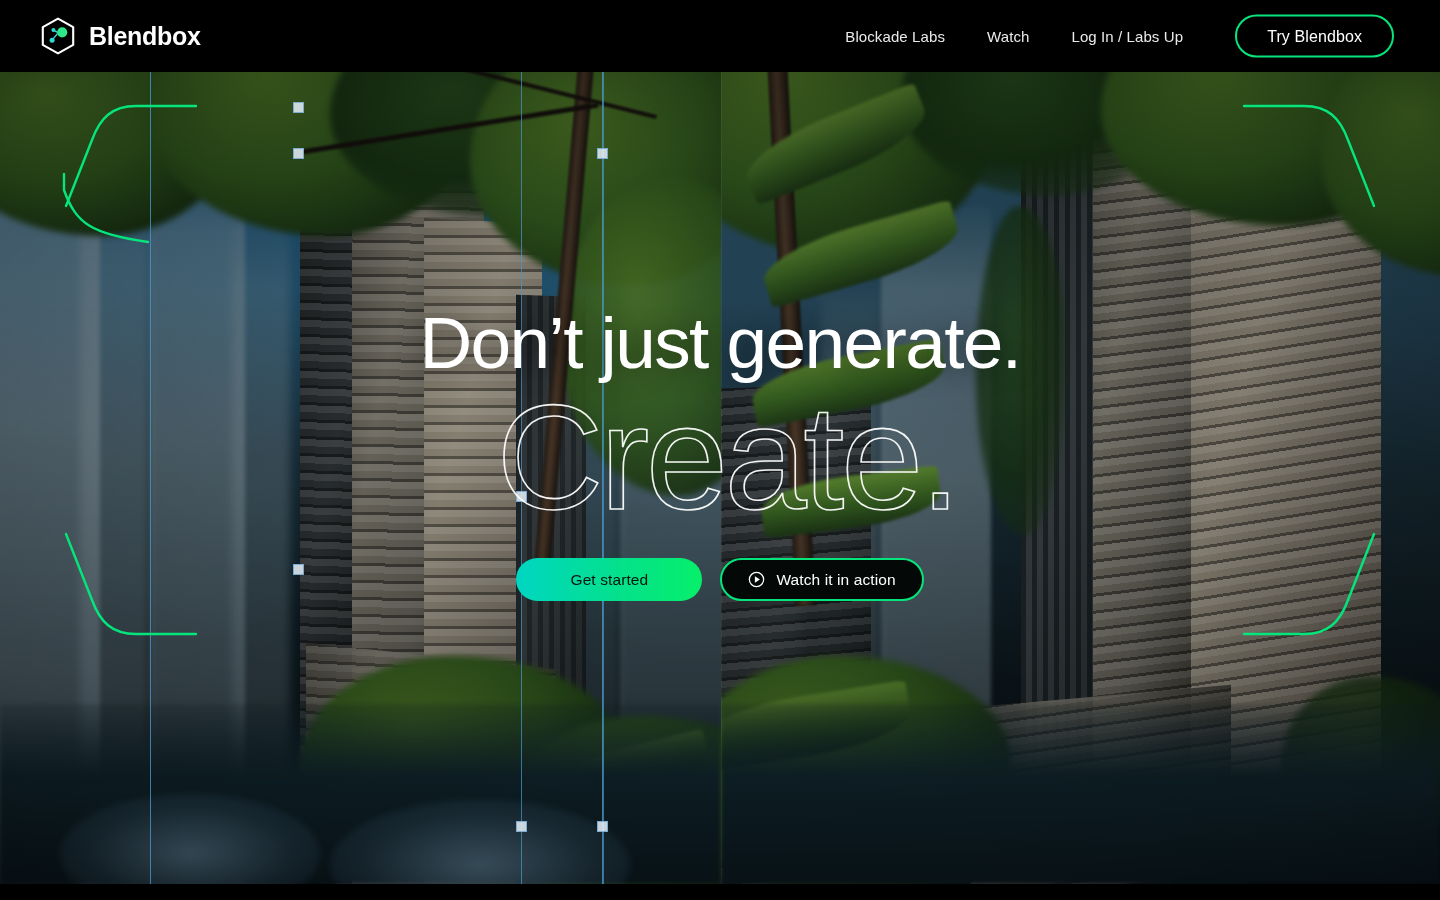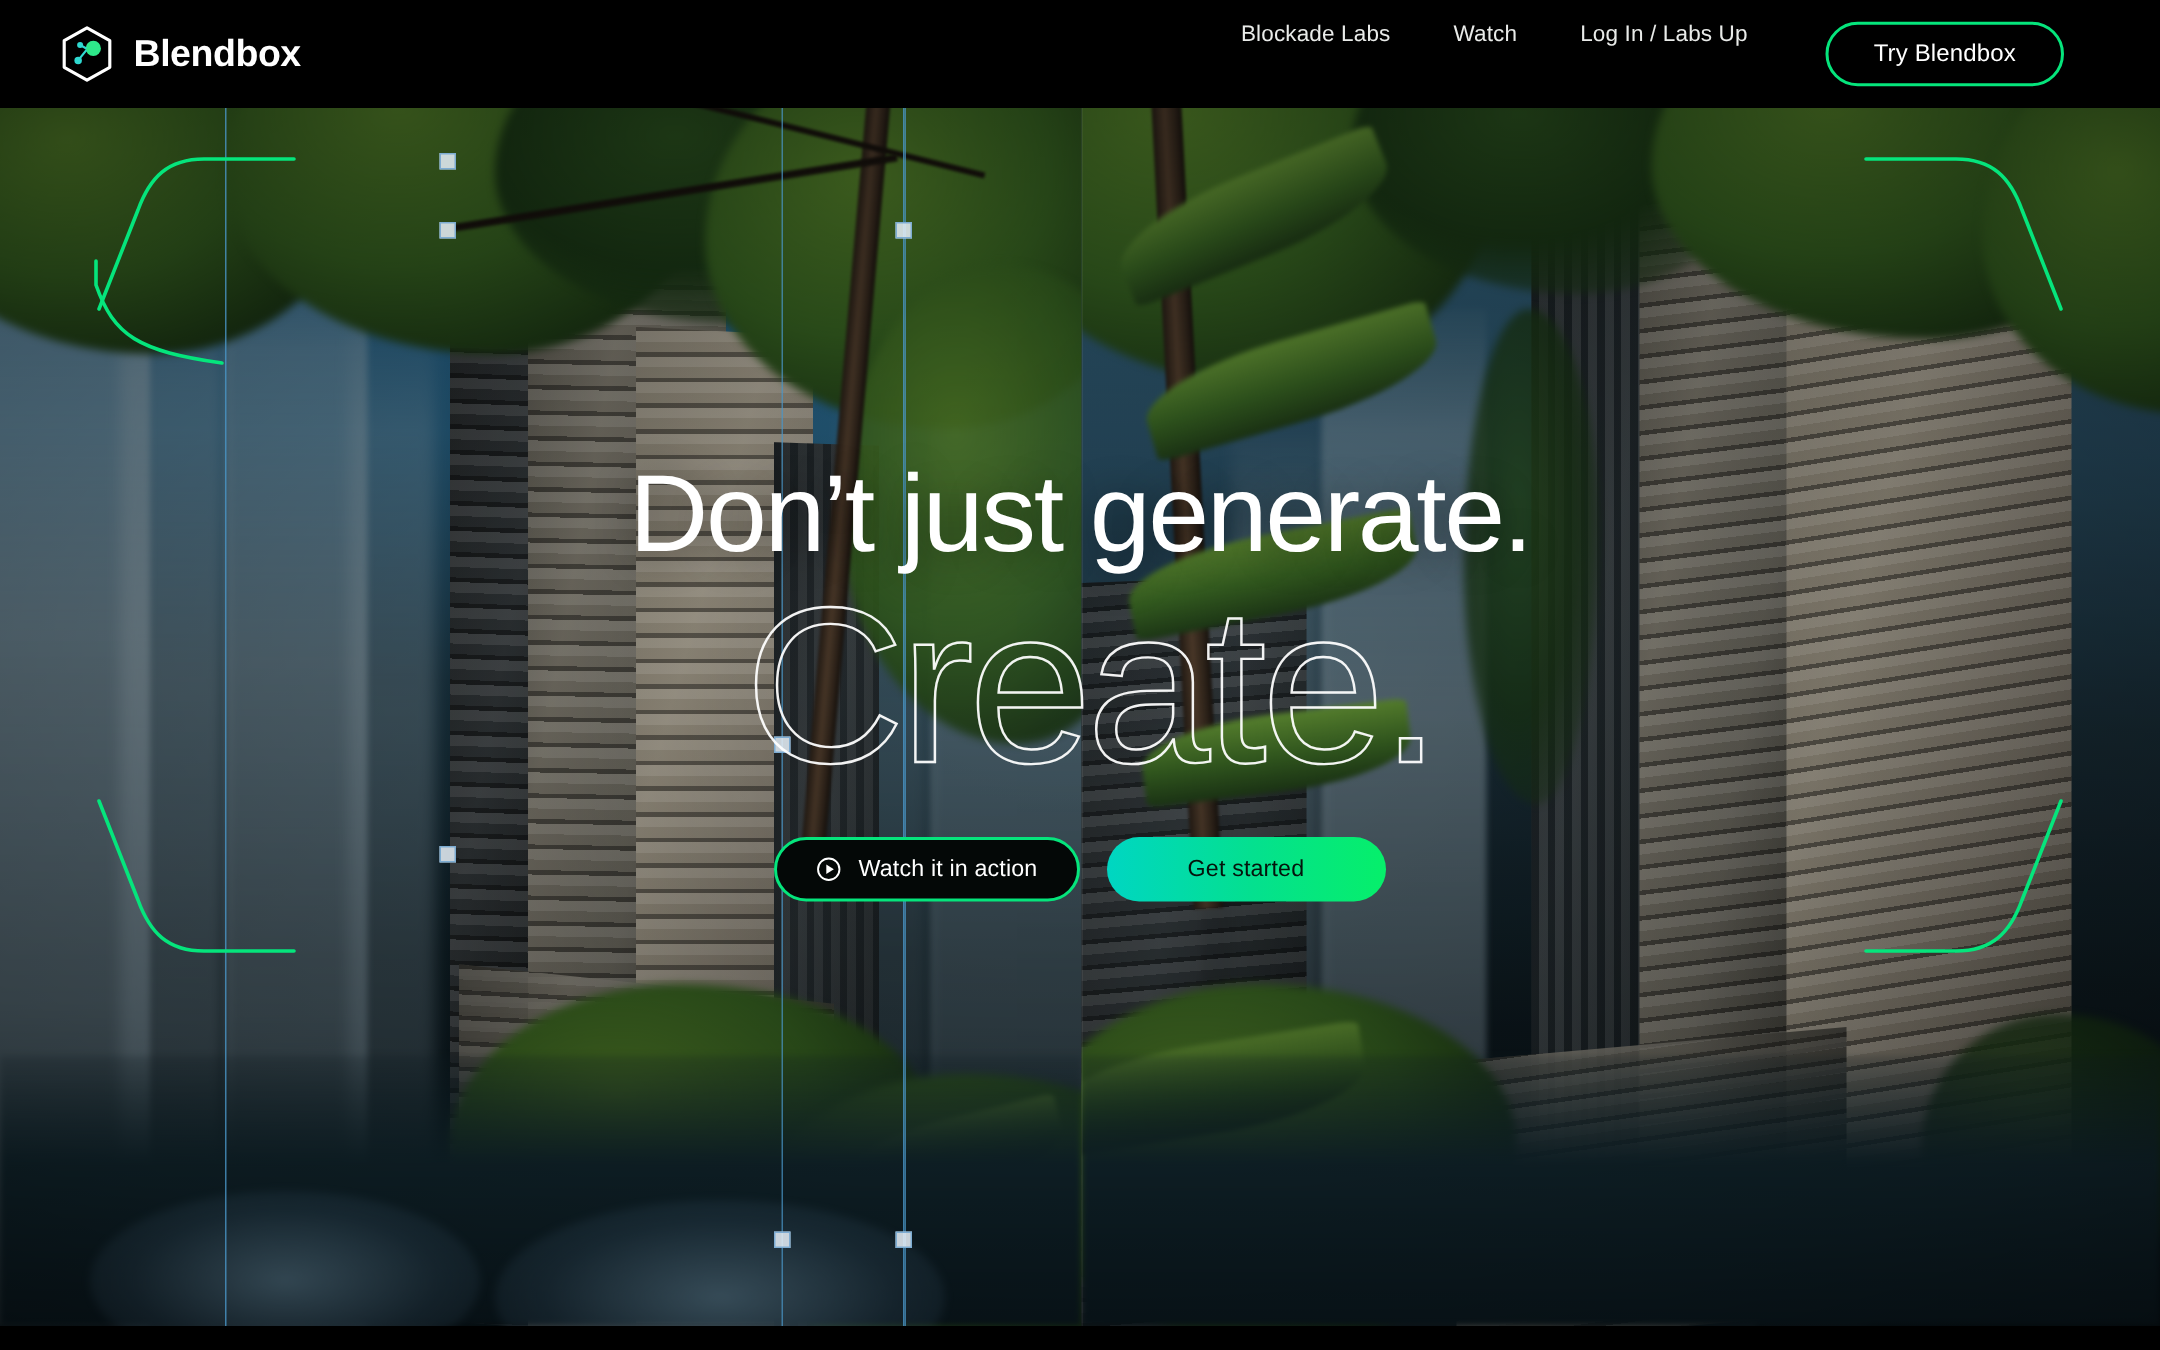--- a/index.html
+++ b/index.html
@@ -22,22 +22,22 @@
   .brand {
     position:absolute; left:40px; top:50%; transform:translateY(-50%);
     display:flex; align-items:center; gap:13px; text-decoration:none;
   }
   .brand-mark { width:36px; height:38px; display:block; }
   .brand-name {
     color:#fff; font-size:25px; font-weight:700; letter-spacing:-0.3px;
     line-height:1;
   }
   .nav-right {
-    position:absolute; right:64px; top:50%; transform:translateY(-50%);
-    display:flex; 
+    position:absolute; right:46px; top:50%; transform:translateY(-50%);
+    display:flex; align-items:center;
   }
   .nav-link {
     color:#e9ebe9; font-size:15px; text-decoration:none;
     padding:0 21px; letter-spacing:0.1px; white-space:nowrap;
   }
   .try-btn {
     margin-left:31px;
     display:inline-flex; align-items:center; justify-content:center;
     height:43px; padding:0 30px;
     border:2.5px solid #05e57c; border-radius:999px;
@@ -386,25 +386,25 @@
       <g>
         <path d="M1244 578 L 1304 578 C 1328 578, 1340 566, 1348 544 L 1374 478" fill="none" stroke="#05e57c" stroke-width="2.4" stroke-linecap="round"></path>
       </g>
     </svg>
 
     <div class="hero-copy">
       <h1 class="h-line1">Don’t just generate.</h1>
       <div class="h-line2">Create.</div>
 
       <div class="cta-row">
+        <button class="btn btn-primary">Get started</button>
         <button class="btn btn-ghost">
           <svg class="play-ic" viewBox="0 0 20 20">
             <circle cx="10" cy="10" r="8.4" fill="none" stroke="#ffffff" stroke-width="1.5"></circle>
             <path d="M8.1 6.2 L14.0 10 L8.1 13.8 Z" fill="#ffffff"></path>
           </svg>
           <span>Watch it in action</span>
         </button>
-        <button class="btn btn-primary">Get started</button>
       </div>
     </div>
 
   </section>
 </div>
 
 </body></html>

